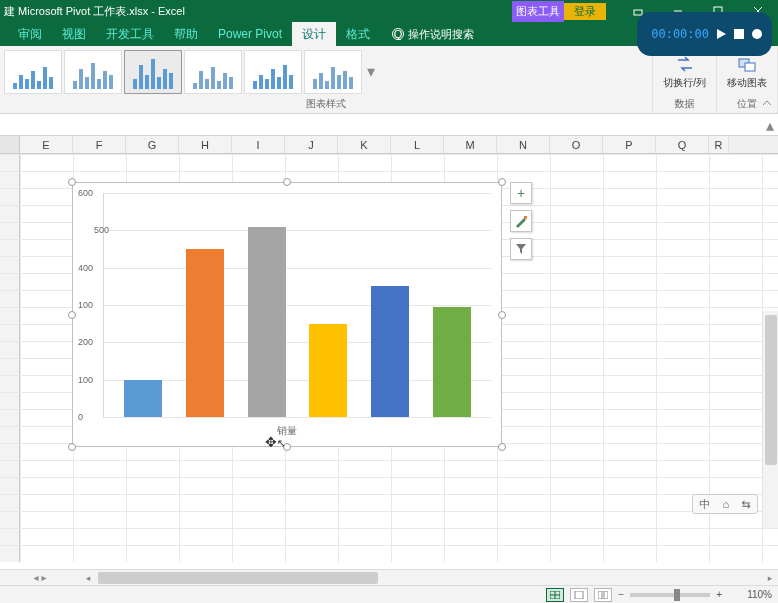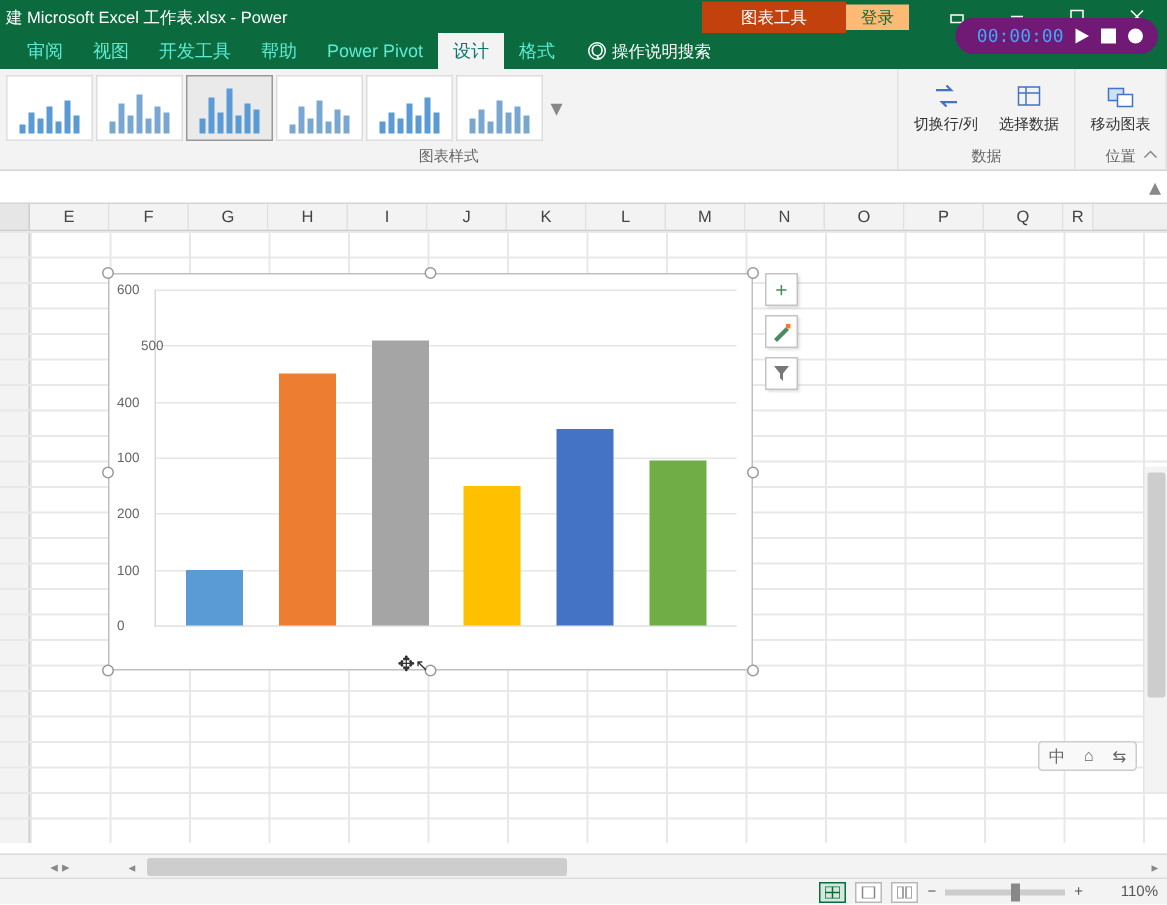--- a/index.html
+++ b/index.html
@@ -1,35 +1,35 @@
 <!DOCTYPE html>
 <html><head>
 <meta charset="utf-8">
 <style>
   * { box-sizing: border-box; margin: 0; padding: 0; font-family: "Microsoft YaHei", "Segoe UI", sans-serif; }
   body { width: 778px; height: 603px; background: #fff; overflow: hidden; position: relative; }
   
   
   .titlebar { height: 22px; background: #0c6b3e; color: #fff; display: flex; align-items: center; font-size: 11px; }
   .titlebar .title { flex: 1; padding-left: 4px; white-space: nowrap; }
-  .titlebar .ctx-tab { background: #c2410c; padding: 3px 26px; font-size: 11px; margin-left: 80px; }
+  .titlebar .ctx-tab { background: #8b5cf6; padding: 3px 4px; font-size: 11px; margin-left: 80px; }
   .titlebar .right { display: flex; align-items: center; gap: 0; }
-  .titlebar .login { background: #fdba74; color: #0c6b3e; padding: 1px 10px; font-size: 11px; margin-right: 12px; }
+  .titlebar .login { background: #eab308; color: #0c6b3e; padding: 1px 10px; font-size: 11px; margin-right: 12px; }
   .titlebar .winbtn { width: 40px; height: 22px; display: flex; align-items: center; justify-content: center; }
   .titlebar .winbtn svg { width: 10px; height: 10px; stroke: #fff; stroke-width: 1; fill: none; }
   
   
   .tabs { height: 24px; background: #0c6b3e; display: flex; align-items: center; padding-left: 8px; position: relative; }
   .tabs .tab { color: #5eead4; font-size: 12px; padding: 4px 10px; cursor: pointer; }
   .tabs .tab.active { background: #f3f3f3; color: #0f766e; }
   .tabs .tell { color: #fff; font-size: 11px; margin-left: 12px; display: flex; align-items: center; gap: 4px; }
   .tabs .bulb { width: 12px; height: 12px; border: 1px solid #fff; border-radius: 50%; display: flex; align-items: center; justify-content: center; }
   
   
-  .recorder { position: absolute; top: 12px; right: 6px; height: 24px; background: #701a75; border-radius: 14px; display: flex; align-items: center; padding: 0 10px 0 14px; gap: 8px; z-index: 20; }
+  .recorder { position: absolute; top: 12px; right: 6px; height: 44px; background: #0c4a6e; border-radius: 14px; display: flex; align-items: center; padding: 0 10px 0 14px; gap: 8px; z-index: 20; }
   .recorder .time { color: #3da9fc; font-size: 12px; font-family: monospace; }
   .recorder .rbtn { width: 12px; height: 12px; }
   .rbtn.play { border-left: 9px solid #fff; border-top: 5px solid transparent; border-bottom: 5px solid transparent; width:0; height:0; }
   .rbtn.stop { background: #fff; width: 10px; height: 10px; }
   .rbtn.rec { background: #fff; width: 10px; height: 10px; border-radius: 50%; }
   
   
   .ribbon { height: 68px; background: #f3f3f3; border-bottom: 1px solid #d4d4d4; display: flex; position: relative; }
   .ribbon .group { border-right: 1px solid #e1e1e1; display: flex; flex-direction: column; padding: 2px 4px 0 4px; }
   .ribbon .group .body { flex: 1; display: flex; align-items: center; gap: 2px; }
@@ -101,21 +101,21 @@
   .status .zoom { width: 44px; text-align: right; }
   
   
   .vscroll { position:absolute; right:0; top:157px; width:16px; bottom:34px; background:#f3f3f3; border-left:1px solid #e3e3e3; }
   .vscroll .vthumb { position:absolute; top:4px; left:2px; width:12px; height:150px; background:#cdcdcd; border-radius:2px; }
 </style>
 </head>
 <body>
 
 <div class="titlebar">
-  <span class="title">建 Microsoft Excel 工作表.xlsx - Power</span>
+  <span class="title">建 Microsoft Pivot 工作表.xlsx - Excel</span>
   <span class="ctx-tab">图表工具</span>
   <div class="right">
     <span class="login">登录</span>
     <div class="winbtn">
         <svg viewBox="0 0 10 10">
           <rect x="1" y="4" width="8" height="5"></rect>
         </svg>
       </div>
     <div class="winbtn">
         <svg viewBox="0 0 10 10">
@@ -218,28 +218,20 @@
       </div>
     <div class="label">图表样式</div>
   </div>
   <div class="group">
     <div class="body">
       <div class="rbtn-vert">
         <svg class="ico" viewBox="0 0 20 20">
             <path d="M3 6 h10 l-3 -3 M17 14 h-10 l3 3" stroke="#4472c4" fill="none" stroke-width="1.5"></path>
           </svg>
         <span>切换行/列</span>
-      </div>
-      <div class="rbtn-vert">
-        <svg class="ico" viewBox="0 0 20 20">
-            <rect x="3" y="4" width="14" height="12" stroke="#4472c4" fill="none"></rect>
-            <line x1="3" y1="8" x2="17" y2="8" stroke="#4472c4"></line>
-            <line x1="8" y1="4" x2="8" y2="16" stroke="#4472c4"></line>
-          </svg>
-        <span>选择数据</span>
       </div>
     </div>
     <div class="label">数据</div>
   </div>
   <div class="group">
     <div class="body">
       <div class="rbtn-vert">
         <svg class="ico" viewBox="0 0 20 20">
             <rect x="2" y="5" width="10" height="8" stroke="#4472c4" fill="#cfe2f3"></rect>
             <rect x="8" y="9" width="10" height="8" stroke="#4472c4" fill="#fff"></rect>
@@ -302,20 +294,21 @@
         <div class="ylabel" style="top: 0%;">600</div>
         <div class="bars">
           <div class="bar" style="height: 16.6667%; background: rgb(91, 155, 213);"></div>
           <div class="bar" style="height: 75%; background: rgb(237, 125, 49);"></div>
           <div class="bar" style="height: 85%; background: rgb(165, 165, 165);"></div>
           <div class="bar" style="height: 41.6667%; background: rgb(255, 192, 0);"></div>
           <div class="bar" style="height: 58.3333%; background: rgb(68, 114, 196);"></div>
           <div class="bar" style="height: 49.1667%; background: rgb(112, 173, 71);"></div>
         </div>
       </div>
+    <div class="chart-xlabel">销量</div>
     <div class="handle h-tl"></div>
     <div class="handle h-t"></div>
     <div class="handle h-tr"></div>
     <div class="handle h-l"></div>
     <div class="handle h-r"></div>
     <div class="handle h-bl"></div>
     <div class="handle h-b"></div>
     <div class="handle h-br"></div>
   </div>
 

